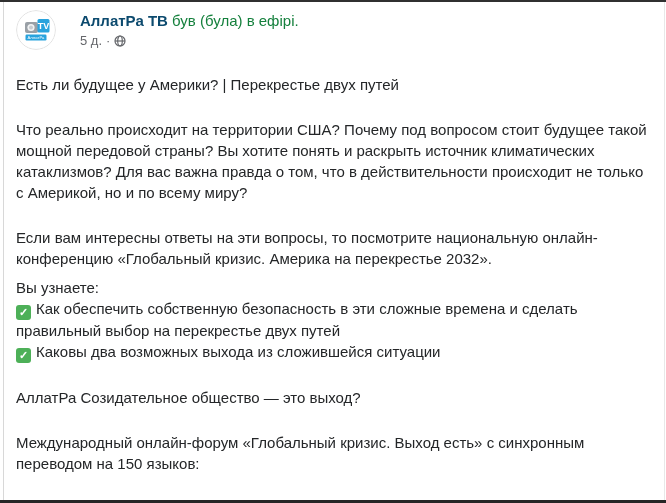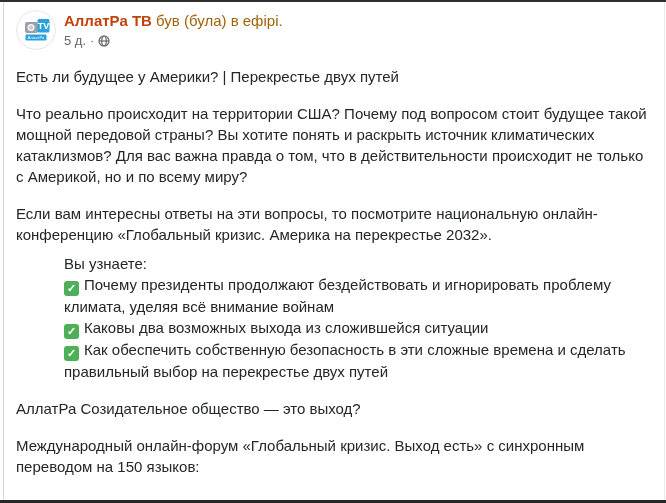--- a/index.html
+++ b/index.html
@@ -7,35 +7,35 @@
     width:666px;height:503px;position:relative;background:#ffffff;
     font-family:"Liberation Sans", sans-serif;color:#242628;overflow:hidden;
   }
   .frame-top{position:absolute;top:0;left:0;right:0;height:2px;background:#303030;}
   .frame-bottom{position:absolute;bottom:0;left:0;right:0;height:3px;background:#262626;}
   .frame-left{position:absolute;top:2px;bottom:3px;left:3px;width:1px;background:#d8d8d8;}
   .frame-right{position:absolute;top:2px;bottom:3px;right:1px;width:1px;background:#e8e8e8;}
   .card{position:absolute;left:4px;top:2px;right:2px;padding:8px 14px 0 12px;}
 
   
-  .post-header{display:flex;align-items:flex-start;gap:8px;}
+  .post-header{display:flex;align-items:flex-start;gap:24px;}
   .avatar{width:40px;height:40px;flex:0 0 40px;border-radius:50%;cursor:pointer;}
   .header-text{padding-top:1px;}
   .name-line{font-size:15px;line-height:20px;}
-  .page-name{font-weight:bold;color:#c2410c;cursor:pointer;}
-  .live-status{color:#a16207;}
+  .page-name{font-weight:bold;color:#0c4a6e;cursor:pointer;}
+  .live-status{color:#15803d;}
   .meta-line{display:flex;align-items:center;gap:4px;font-size:13px;color:#65676b;margin-top:2px;}
   .meta-sep{color:#65676b;}
   .globe{display:inline-block;width:12px;height:12px;}
 
   
   .post-body{font-size:15px;line-height:21px;}
-  .post-body p{margin:16px 0 0 0;}
+  .post-body p{margin:24px 0 0 0;}
   .post-title{margin-top:10px;}
-  .list-block{margin-top:8px;margin-left:48px;}
+  .list-block{margin-top:8px;}
   .list-block p{margin:0;}
   .check-icon{
     display:inline-block;width:15px;height:15px;background:#4db058;border-radius:3px;
     color:#ffffff;font-size:11px;line-height:15px;text-align:center;font-weight:bold;
     vertical-align:-2px;margin-right:5px;
   }
 </style>
 </head>
 <body>
 
@@ -78,23 +78,22 @@
 
   <div class="post-body">
     <p class="post-title">Есть ли будущее у Америки? | Перекрестье двух путей</p>
 
     <p>Что реально происходит на территории США? Почему под вопросом стоит будущее такой мощной передовой страны? Вы хотите понять и раскрыть источник климатических катаклизмов? Для вас важна правда о том, что в действительности происходит не только с Америкой, но и по всему миру?</p>
 
     <p>Если вам интересны ответы на эти вопросы, то посмотрите  национальную онлайн-конференцию «Глобальный кризис. Америка на перекрестье 2032».</p>
 
     <div class="list-block">
       <p>Вы узнаете:</p>
-      <p><span class="check-icon">✓</span><span>Почему президенты продолжают бездействовать и игнорировать проблему климата, уделяя всё внимание войнам</span></p>
+      <p><span class="check-icon">✓</span><span>Как обеспечить собственную безопасность в эти сложные времена и сделать правильный выбор на перекрестье двух путей</span></p>
       <p><span class="check-icon">✓</span><span>Каковы два возможных выхода из сложившейся ситуации</span></p>
-      <p><span class="check-icon">✓</span><span>Как обеспечить собственную безопасность в эти сложные времена и сделать правильный выбор на перекрестье двух путей</span></p>
     </div>
 
     <p>АллатРа Созидательное общество — это выход?</p>
 
     <p><span>Международный онлайн-форум «Глобальный кризис. Выход есть» с синхронным переводом на 150 языков: </span></p>
   </div>
 
 </div>
 
 </body></html>

